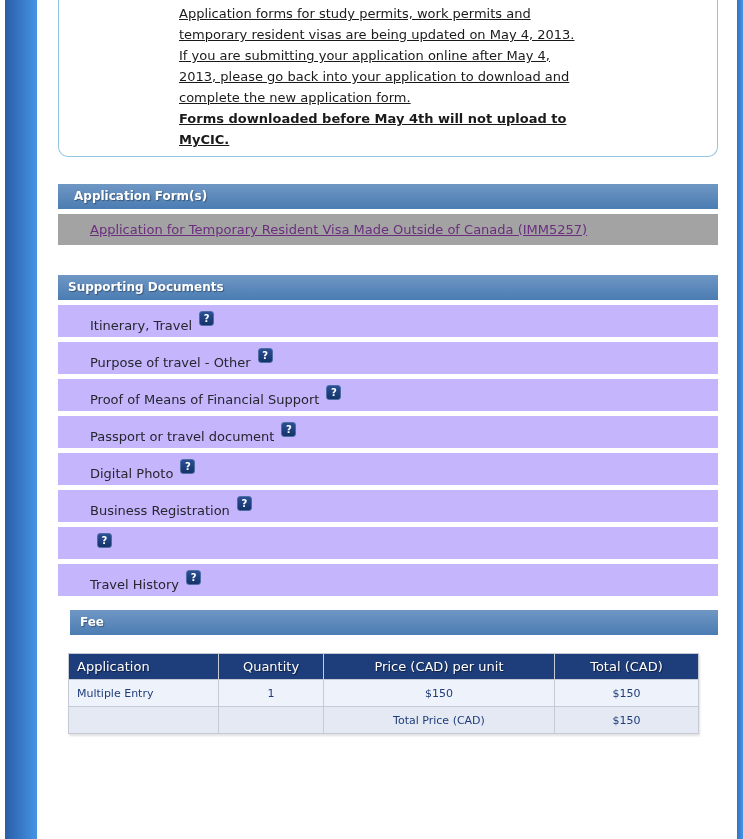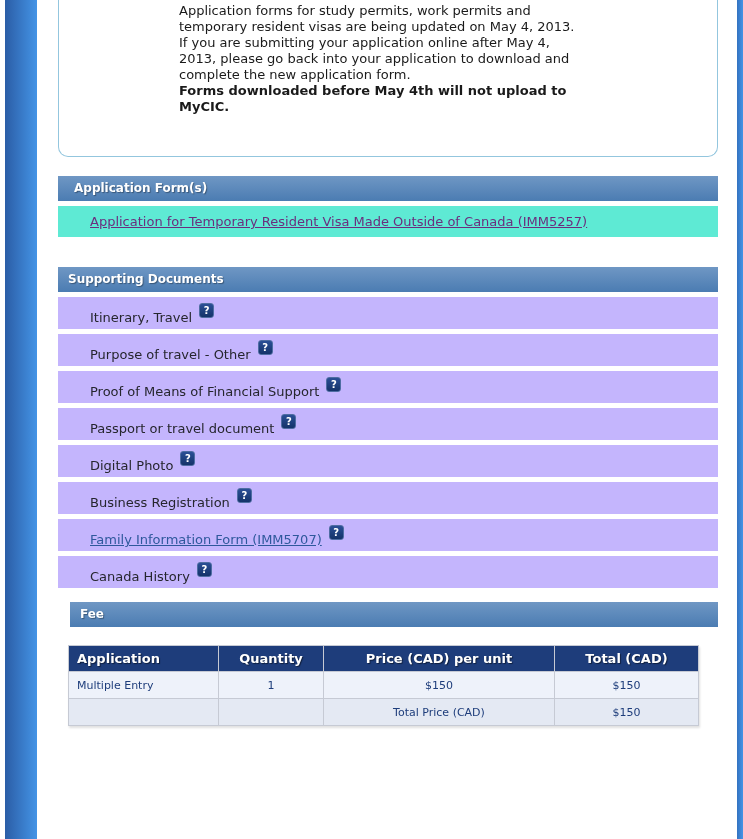--- a/index.html
+++ b/index.html
@@ -23,39 +23,39 @@
   .content { position:absolute; left:58px; top:0; width:660px; }
 
   
   .notice-box {
     border:1px solid #93c6de; border-top:none;
     border-radius:0 0 10px 10px;
     height:157px; overflow:hidden;
   }
   .notice-text {
     margin:3px 0 0 120px; width:404px;
-    line-height:16px; color:#1a1a1a;
+    line-height:21px; color:#1a1a1a;text-decoration:underline;
   }
   .notice-warning { font-weight:bold; }
 
   
   .section-bar {
     height:25px; line-height:25px;
     background:linear-gradient(to bottom,#6f97c4,#4b7cb2);
     color:#ffffff; font-weight:bold; font-size:12px;
     padding-left:10px;
     text-shadow:1px 1px 1px rgba(0,0,0,0.35);
   }
-  .bar-appforms { margin-top:19px;padding-left:16px; }
+  .bar-appforms { margin-top:27px;padding-left:16px; }
   .bar-supdocs  { margin-top:30px; }
   .bar-fee      { margin-top:14px;margin-left:12px; }
 
   
   .app-row {
-    margin-top:5px; height:31px; background:#5eead4;
+    margin-top:5px; height:31px; background:#a3a3a3;
     display:flex; align-items:center; padding-left:32px;
   }
   .visited-link { color:#6b2e7e; text-decoration:underline; }
 
   
   .doc-list { margin-top:5px; }
   .doc-row {
     height:32px; margin-bottom:5px;
     display:flex; align-items:flex-end; padding-left:32px;
   }
@@ -74,21 +74,21 @@
   }
 
   
   .fee-table {
     margin:18px 0 0 10px; width:630px;
     border-collapse:collapse; table-layout:fixed;
     border:1px solid #9da3b0;
     box-shadow:1px 2px 2px rgba(0,0,0,0.12);
   }
   .fee-table th {
-    background:#1e3d7b; color:#ffffff; font-size:13px; font-weight:bold;
+    background:#1e3d7b; color:#ffffff; font-size:13px; font-weight:normal;
     height:26px; text-align:center; border:1px solid #c6cad4;
     text-shadow:1px 1px 1px rgba(0,0,0,0.5);
   }
   .fee-table td {
     background:#eef2fa; color:#1e3d7b; font-size:11px;
     height:27px; text-align:center; border:1px solid #c6cad4;
   }
   .fee-table th:first-child, .fee-table td:first-child { text-align:left; padding-left:8px; }
   .fee-table tr.total td { background:#e4e9f3; }
   .col-application { width:150px; } .col-quantity { width:105px; }
@@ -142,25 +142,24 @@
       </div>
       <div class="doc-row odd">
         <span class="doc-label">Digital Photo</span>
         <span class="help-icon">?</span>
       </div>
       <div class="doc-row even">
         <span class="doc-label">Business Registration</span>
         <span class="help-icon">?</span>
       </div>
       <div class="doc-row odd">
-        <a class="doc-label" href="#">Family Information Form (IMM5707)</a>
         <span class="help-icon">?</span>
       </div>
       <div class="doc-row even">
-        <span class="doc-label">Canada History</span>
+        <span class="doc-label">Travel History</span>
         <span class="help-icon">?</span>
       </div>
     </div>
 
   <div class="section-bar bar-fee">Fee</div>
 
   <table class="fee-table">
     <colgroup>
       <col class="col-application">
         <col class="col-quantity">

